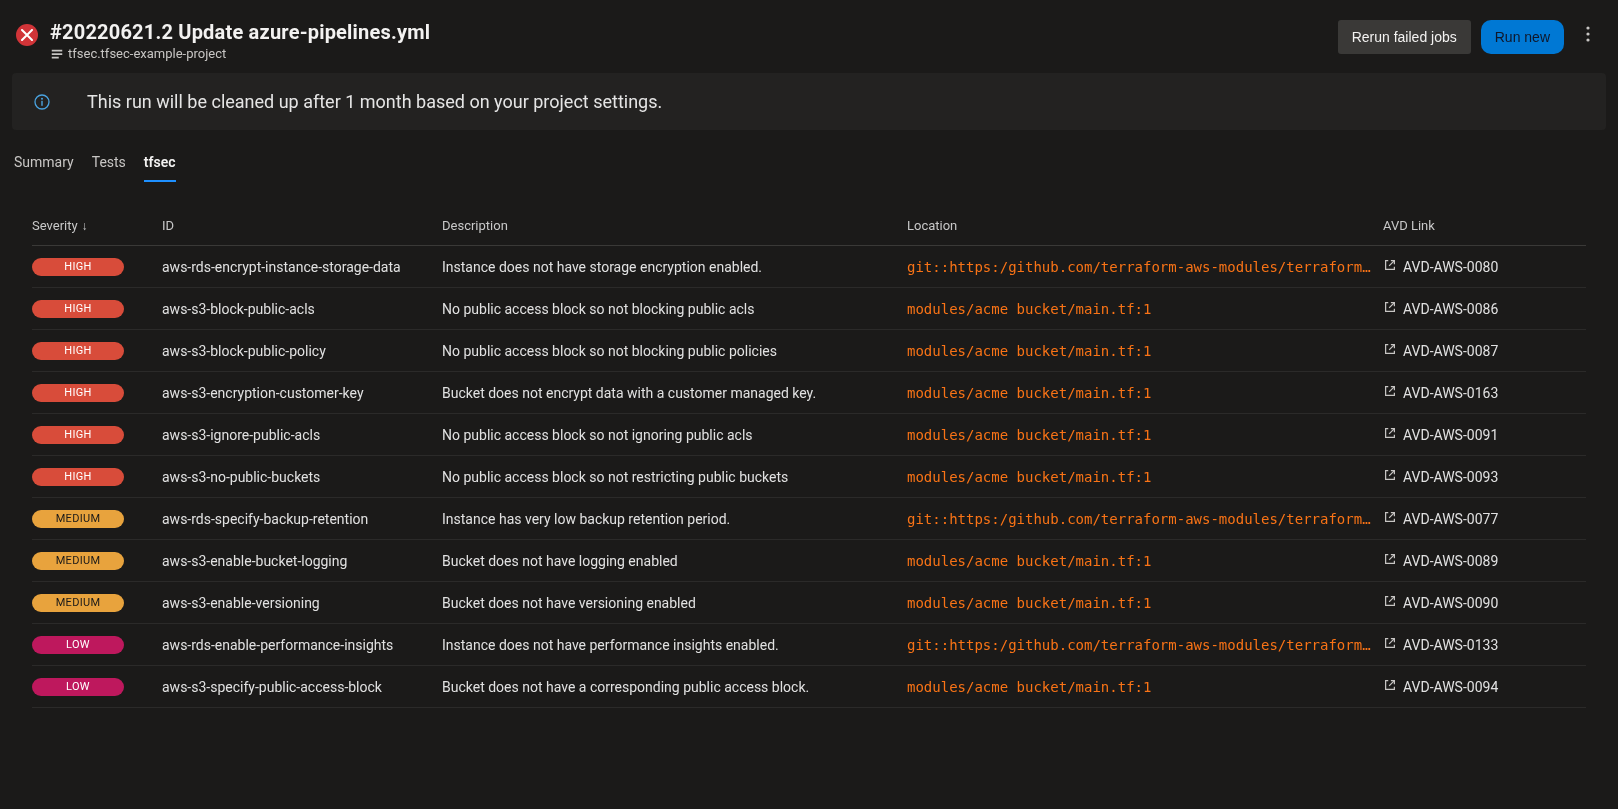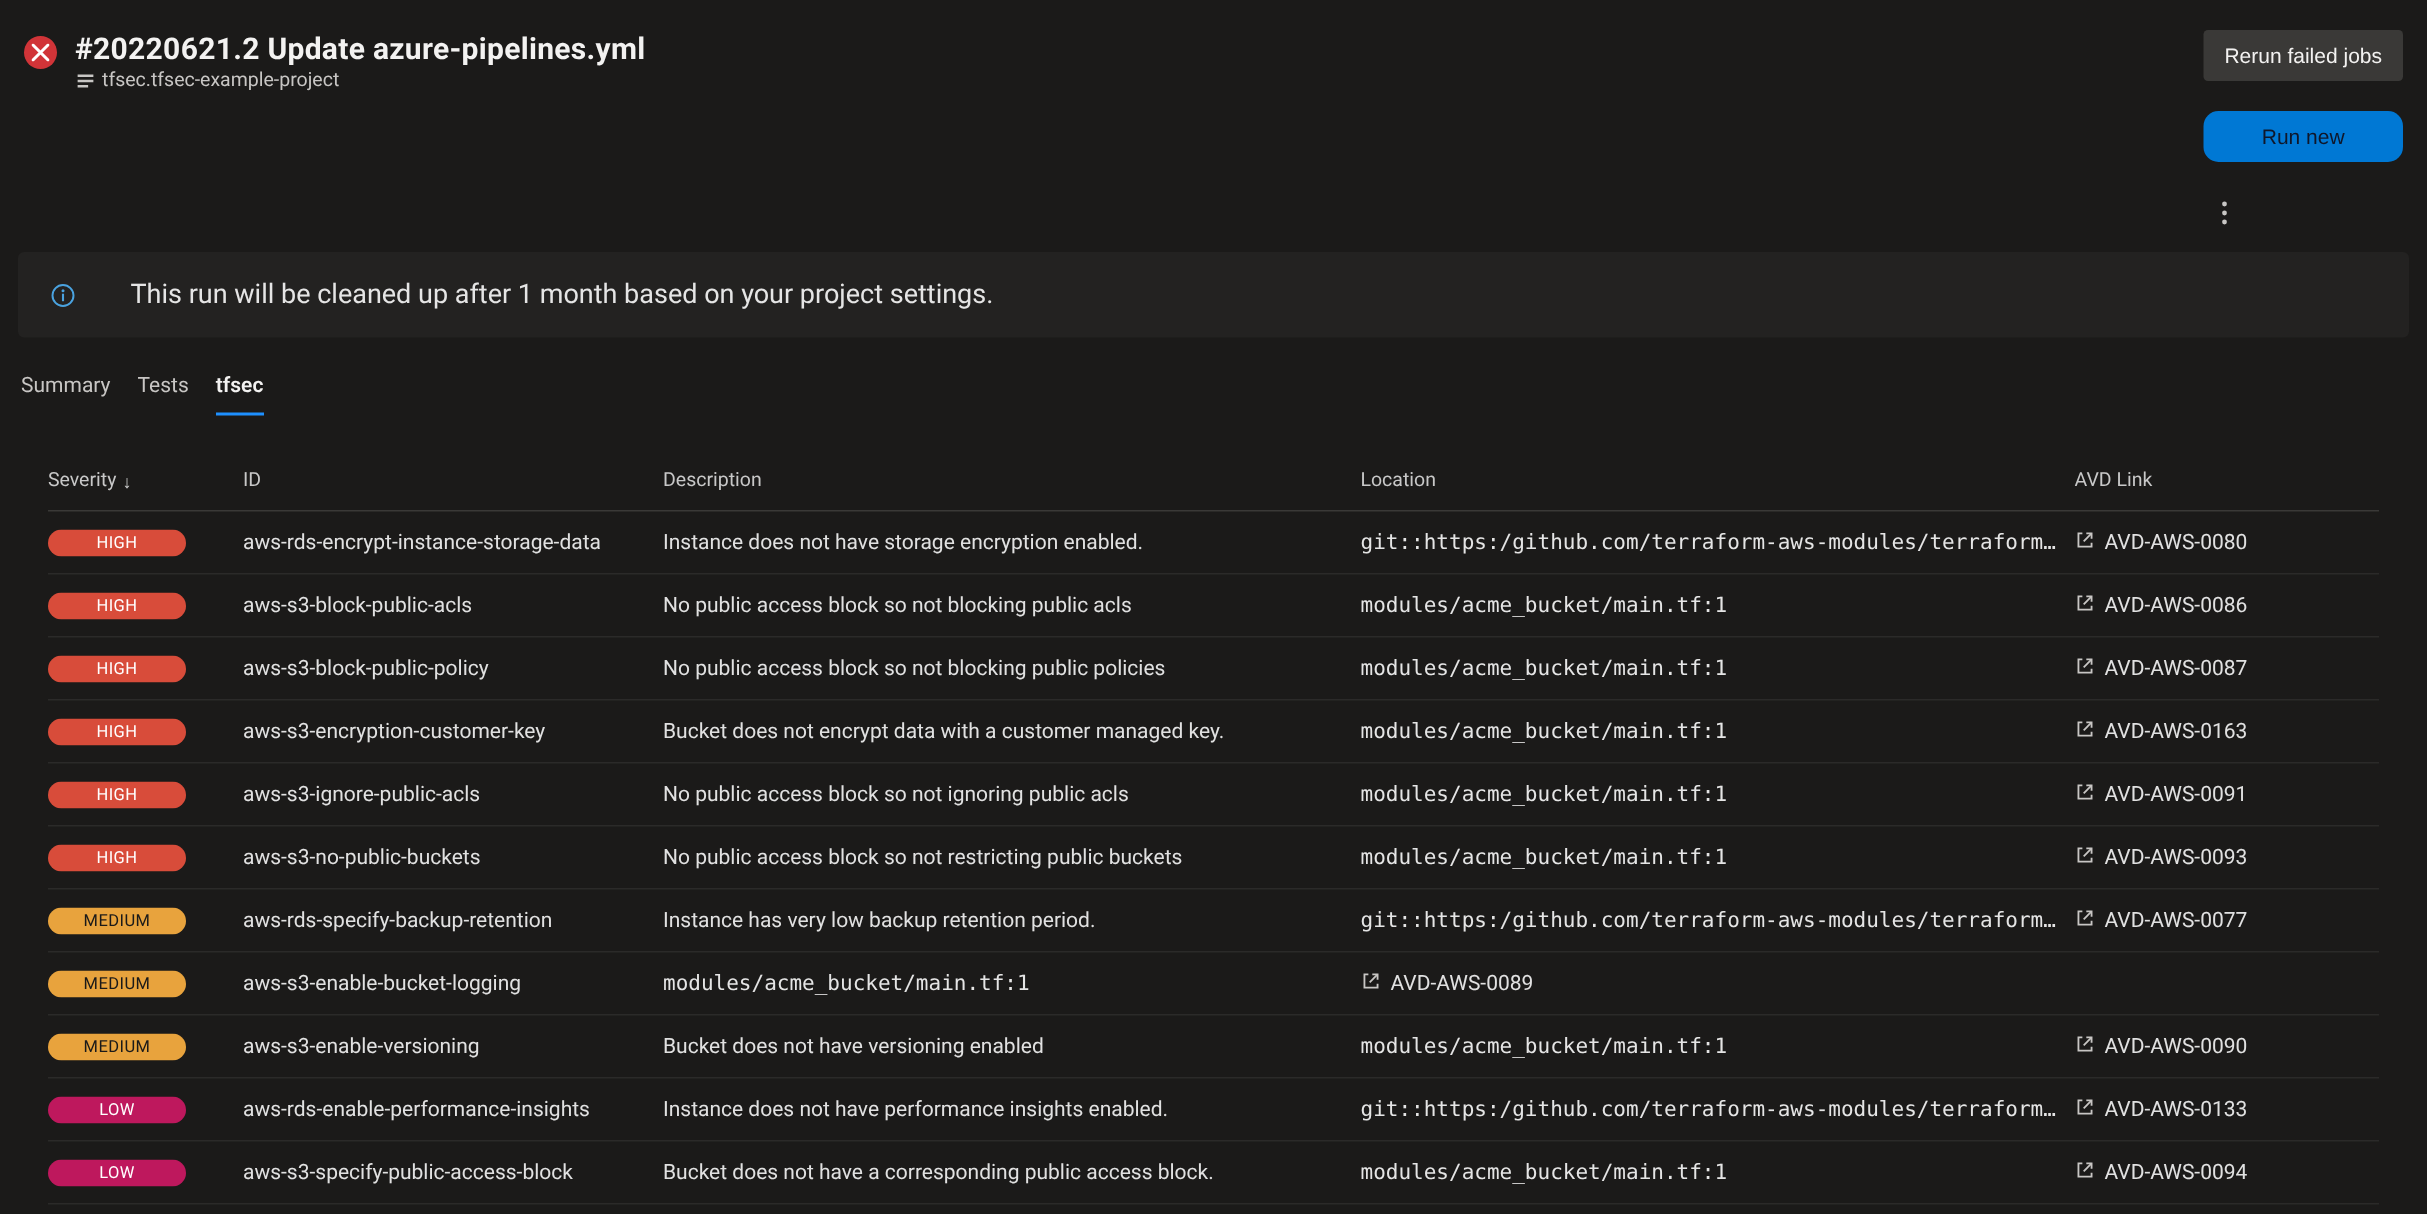--- a/index.html
+++ b/index.html
@@ -25,21 +25,21 @@
     background: #d13438;
     display: flex; align-items: center; justify-content: center;
     margin-top: 4px;
     flex-shrink: 0;
   }
   .status-badge svg { width: 12px; height: 12px; }
   .title-block { display: flex; flex-direction: column; gap: 2px; }
   .run-title { font-size: 20px; font-weight: 700; color: #f3f2f1; letter-spacing: 0.2px; }
   .breadcrumb { display: flex; align-items: center; gap: 4px; font-size: 13px; color: #c8c6c4; }
   .breadcrumb svg { width: 14px; height: 14px; fill: #c8c6c4; }
-  .header-right { display: flex; gap: 20px; flex-direction: column; }
+  .header-right { display: flex; gap: 10px; }
   .btn {
     border: none; border-radius: 3px; padding: 9px 14px; font-size: 14px;
     font-weight: 400; cursor: pointer;
   }
   .btn-secondary { background: #3a3937; color: #f3f2f1; }
   .btn-primary { background: #0078d4; color: #0f172a; font-weight: 400; border-radius: 10px; }
   .kebab { width: 28px; height: 28px; display: flex; align-items: center; justify-content: center; cursor: pointer; color: #c8c6c4; border-radius: 3px; }
 
   .info-bar {
     background: #232221;
@@ -68,21 +68,21 @@
     display: grid;
     grid-template-columns: 130px 280px 465px 476px 170px;
     align-items: center;
     border-bottom: 1px solid #2b2a29;
   }
   .grid-header { padding: 8px 0 12px 0; border-bottom: 1px solid #3a3937; }
   .grid-header .col { color: #c8c8c8; font-size: 13px; display: flex; align-items: flex-end; gap: 4px; }
   .sort-arrow { font-size: 12px; color: #c8c8c8; }
   .grid-row { height: 42px; }
   .col { padding-right: 12px; overflow: hidden; text-overflow: ellipsis; white-space: nowrap; font-size: 14px; color: #e1e1e1; }
-  .col-loc { font-family: ui-monospace, "SF Mono", Menlo, Consolas, monospace; color: #e5e5e5; font-size: 14px; }
+  .col-loc { font-family: ui-monospace, "SF Mono", Menlo, Consolas, monospace; color: #f97316; font-size: 14px; }
   .col-link { display: flex; align-items: center; gap: 6px; }
   .ext-icon { width: 14px; height: 14px; flex-shrink: 0; }
   .sev-pill {
     display: inline-flex; align-items: center; justify-content: center;
     min-width: 92px; height: 18px; border-radius: 9px;
     font-size: 11px; font-weight: 400; letter-spacing: 0.3px; color: #fff;
     padding: 0 10px;
   }
   .sev-HIGH   { background: #d84c3a; }
   .sev-MEDIUM { background: #e8a33d; color: #1b1a19; }
@@ -246,20 +246,21 @@
                 <path d="M6 3H3v10h10v-3"></path>
                 <path d="M9 3h4v4"></path>
                 <path d="M13 3L7 9"></path>
               </svg></span>
             <span>AVD-AWS-0077</span>
           </div>
         </div>
         <div class="grid-row">
           <div class="col"><span class="sev-pill sev-MEDIUM">MEDIUM</span></div>
           <div class="col">aws-s3-enable-bucket-logging</div>
+          <div class="col">Bucket does not have logging enabled</div>
           <div class="col col-loc">modules/acme_bucket/main.tf:1</div>
           <div class="col col-link">
             <span style="color: rgb(200, 198, 196);"><svg class="ext-icon" viewBox="0 0 16 16" fill="none" stroke="currentColor" stroke-width="1.4">
                 <path d="M6 3H3v10h10v-3"></path>
                 <path d="M9 3h4v4"></path>
                 <path d="M13 3L7 9"></path>
               </svg></span>
             <span>AVD-AWS-0089</span>
           </div>
         </div>

